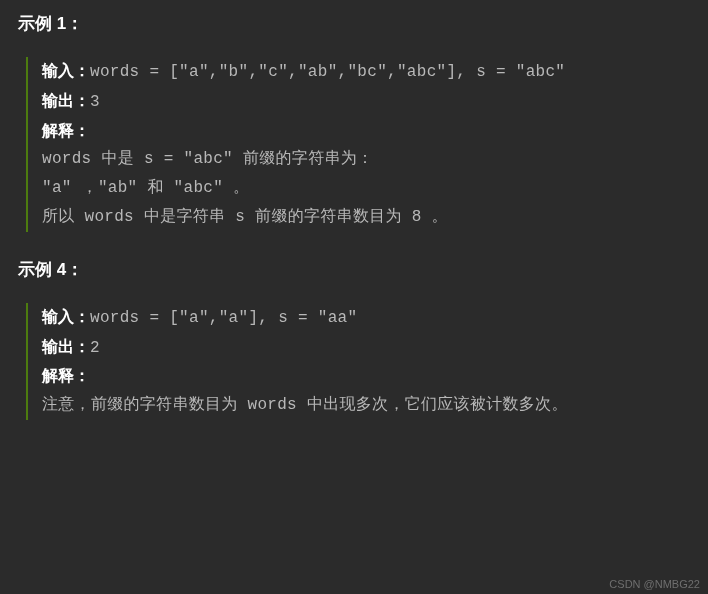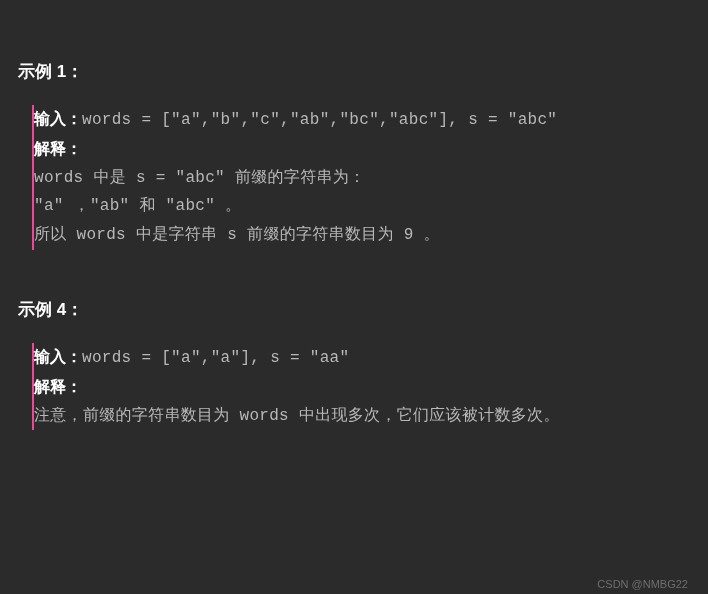--- a/index.html
+++ b/index.html
@@ -11,67 +11,73 @@
     width: 708px;
     height: 594px;
     padding: 12px 18px 0 18px;
     position: relative;
   }
   .heading {
     color: #ffffff;
     font-weight: bold;
     font-size: 17px;
     margin-bottom: 22px;
-    margin-top: 48px;
   }
   .example-block {
-    border-left: 2px solid #ec4899;
-    margin-left: 14px;
+    border-left: 2px solid #4d7c0f;
+    padding-left: 14px;
+    margin-left: 8px;
     margin-bottom: 26px;
     line-height: 1.8;
   }
   .label {
     color: #ffffff;
     font-weight: bold;
   }
   .code {
     font-family: Consolas, "Courier New", monospace;
     letter-spacing: 0.3px;
   }
   .watermark {
     position: absolute;
     bottom: 4px;
-    right: 20px;
+    right: 8px;
     color: #6e6e6e;
     font-size: 11px;
     font-family: Arial, sans-serif;
   }
 </style>
 </head>
 <body>
 
 <div class="heading">示例 1：</div>
 
 <div class="example-block">
   <div>
     <span class="label">输入：</span><span class="code">words = ["a","b","c","ab","bc","abc"], s = "abc"</span>
   </div>
   <div>
+    <span class="label">输出：</span><span class="code">3</span>
+  </div>
+  <div>
     <span class="label">解释：</span>
   </div>
   <div class="code">words 中是 s = "abc" 前缀的字符串为：</div>
   <div class="code">"a" ，"ab" 和 "abc" 。</div>
-  <div class="code">所以 words 中是字符串 s 前缀的字符串数目为 9 。</div>
+  <div class="code">所以 words 中是字符串 s 前缀的字符串数目为 8 。</div>
 </div>
 
 <div class="heading">示例 4：</div>
 
 <div class="example-block">
   <div>
     <span class="label">输入：</span><span class="code">words = ["a","a"], s = "aa"</span>
+  </div>
+  <div>
+    <span class="label">输出：</span><span class="code">2</span>
   </div>
   <div>
     <span class="label">解释：</span>
   </div>
   <div class="code">注意，前缀的字符串数目为 words 中出现多次，它们应该被计数多次。</div>
 </div>
 
 <div class="watermark">CSDN @NMBG22</div>
 
 </body></html>

